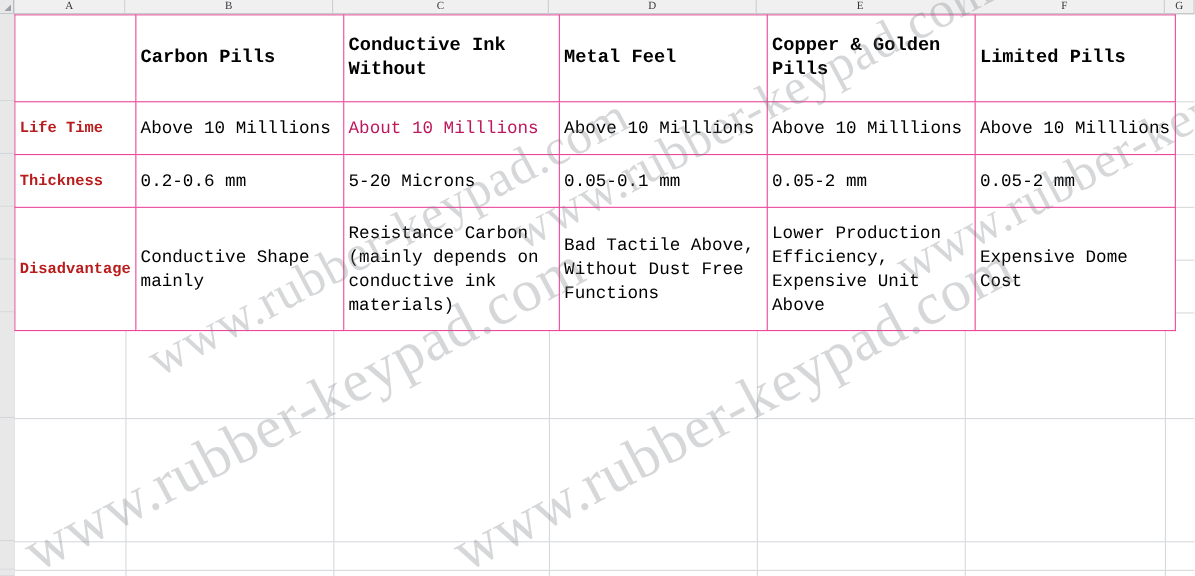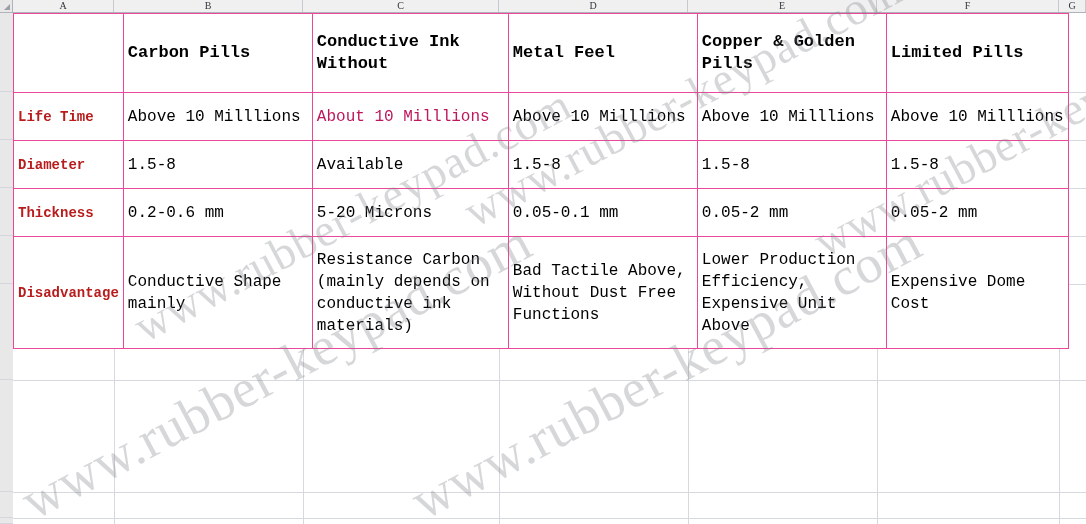--- a/index.html
+++ b/index.html
@@ -248,28 +248,20 @@
       <tbody>
         <tr style="height:48px">
           <td class="rowlabel">Life Time</td>
           <td class="val">Above 10 Milllions</td>
           <td class="val cyan">About 10 Milllions</td>
           <td class="val">Above 10 Milllions</td>
           <td class="val">Above 10 Milllions</td>
           <td class="val">Above 10 Milllions</td>
         </tr>
         <tr style="height:48px">
-          <td class="rowlabel">Diameter</td>
-          <td class="val">1.5-8</td>
-          <td class="val">Available</td>
-          <td class="val">1.5-8</td>
-          <td class="val">1.5-8</td>
-          <td class="val">1.5-8</td>
-        </tr>
-        <tr style="height:48px">
           <td class="rowlabel">Thickness</td>
           <td class="val">0.2-0.6 mm</td>
           <td class="val">5-20 Microns</td>
           <td class="val">0.05-0.1 mm</td>
           <td class="val">0.05-2 mm</td>
           <td class="val">0.05-2 mm</td>
         </tr>
         <tr style="height:112px">
           <td class="rowlabel">Disadvantage</td>
           <td class="val">Conductive Shape mainly</td>

